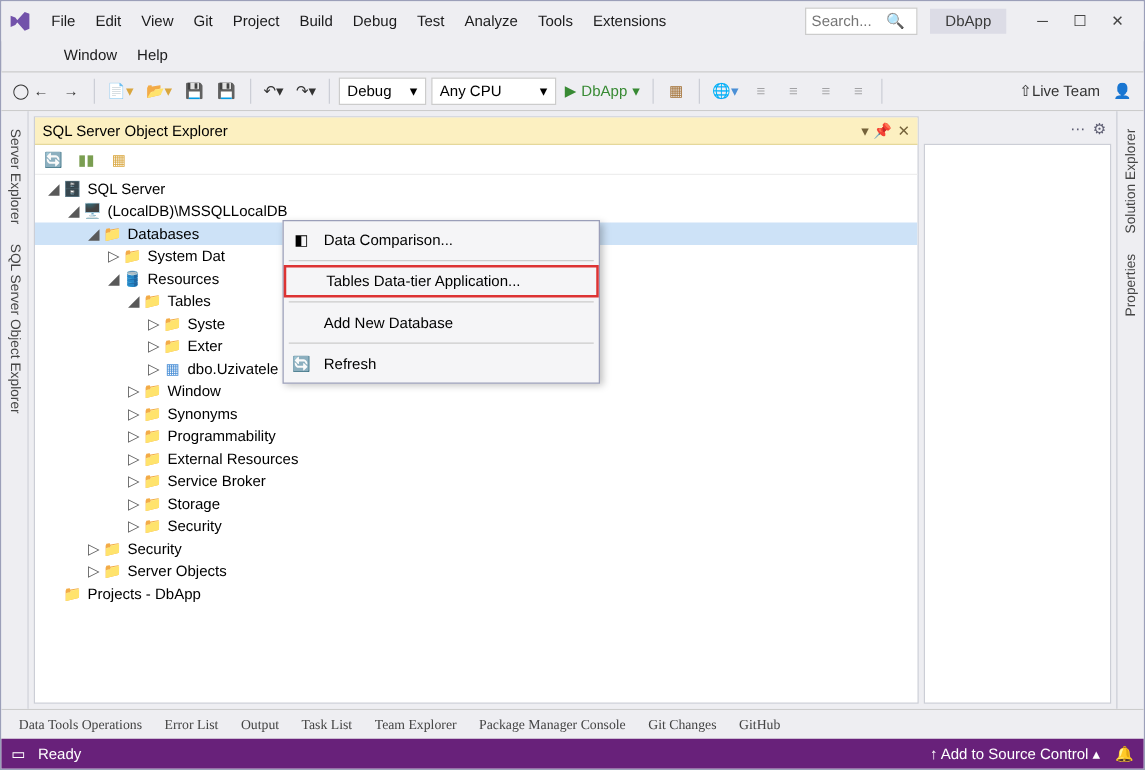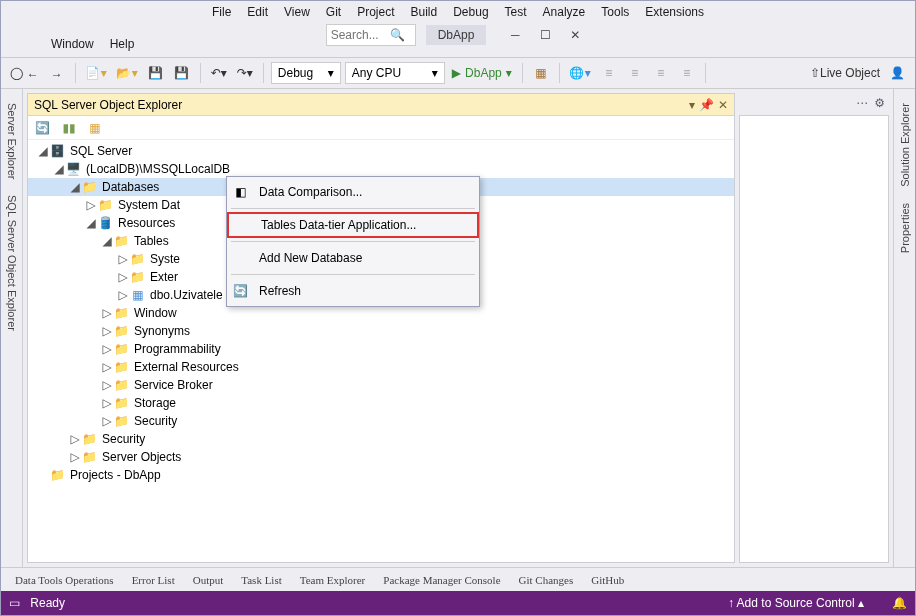--- a/index.html
+++ b/index.html
@@ -1,17 +1,17 @@
 <!DOCTYPE html>
 <html><head>
 <meta charset="utf-8">
 <style>
 * { margin: 0; padding: 0; box-sizing: border-box; font-family: "Segoe UI", Arial, sans-serif; font-size: 12px; }
 body { width: 916px; height: 616px; background: #eeeef2; display: flex; flex-direction: column; overflow: hidden; border: 1px solid #9b9fb9; }
-.titlebar { height: 32px; display: flex; align-items: center; padding: 0 6px; background: #eeeef2; flex-direction: column; }
+.titlebar { height: 32px; display: flex; align-items: center; padding: 0 6px; background: #eeeef2; }
 .vs-logo { width: 18px; height: 18px; margin-right: 8px; }
 .menu-item { padding: 4px 8px; color: #1b1b1c; cursor: default; }
 .menubar { display: flex; flex-wrap: wrap; flex: 1; }
 .title-right { display: flex; align-items: center; gap: 4px; }
 .searchbox { display: flex; align-items: center; border: 1px solid #ccc; background: #fff; height: 22px; padding: 0 4px; width: 90px; }
 .searchbox input { border: none; outline: none; width: 60px; font-size: 12px; color: #404040; }
 .app-name { background: #dcdce6; padding: 3px 12px; color: #3a3a3a; margin-left:6px;}
 .win-controls { display: flex; margin-left: 10px; }
 .win-btn { width: 30px; height: 24px; display: flex; align-items: center; justify-content: center; color: #444; }
 .menubar2 { display:flex; padding:0 6px 2px 42px;}
@@ -115,21 +115,21 @@
   <div class="sep"></div>
   <div class="tbtn" style="color:#a37033">▦</div>
   <div class="sep"></div>
   <div class="tbtn" style="color:#4a8fd6">🌐▾</div>
   <div class="tbtn" style="opacity:.4">≡</div>
   <div class="tbtn" style="opacity:.4">≡</div>
   <div class="tbtn" style="opacity:.4">≡</div>
   <div class="tbtn" style="opacity:.4">≡</div>
   <div class="sep"></div>
   <div style="flex:1"></div>
-  <div class="tbtn">⇧ <span>Live Object</span></div>
+  <div class="tbtn">⇧ <span>Live Team</span></div>
   <div class="tbtn" style="color:#888">👤</div>
 </div>
 
 <div class="main">
   <div class="sidebar-left">
     <div class="tab">Server Explorer</div>
     <div class="tab">SQL Server Object Explorer</div>
   </div>
 
   <div class="center">
@@ -290,17 +290,17 @@
   <span class="btab">Package Manager Console</span>
   <span class="btab">Git Changes</span>
   <span class="btab">GitHub</span>
 </div>
 
 <div class="statusbar">
   <div style="display:flex;gap:10px;align-items:center">
     <span>▭</span>
     <span>Ready</span>
   </div>
-  <div style="display:flex;gap:28px;align-items:flex-end">
+  <div style="display:flex;gap:12px;align-items:flex-end">
     <span>↑ <span>Add to Source Control</span> ▴</span>
     <span>🔔</span>
   </div>
 </div>
 
 </body></html>

